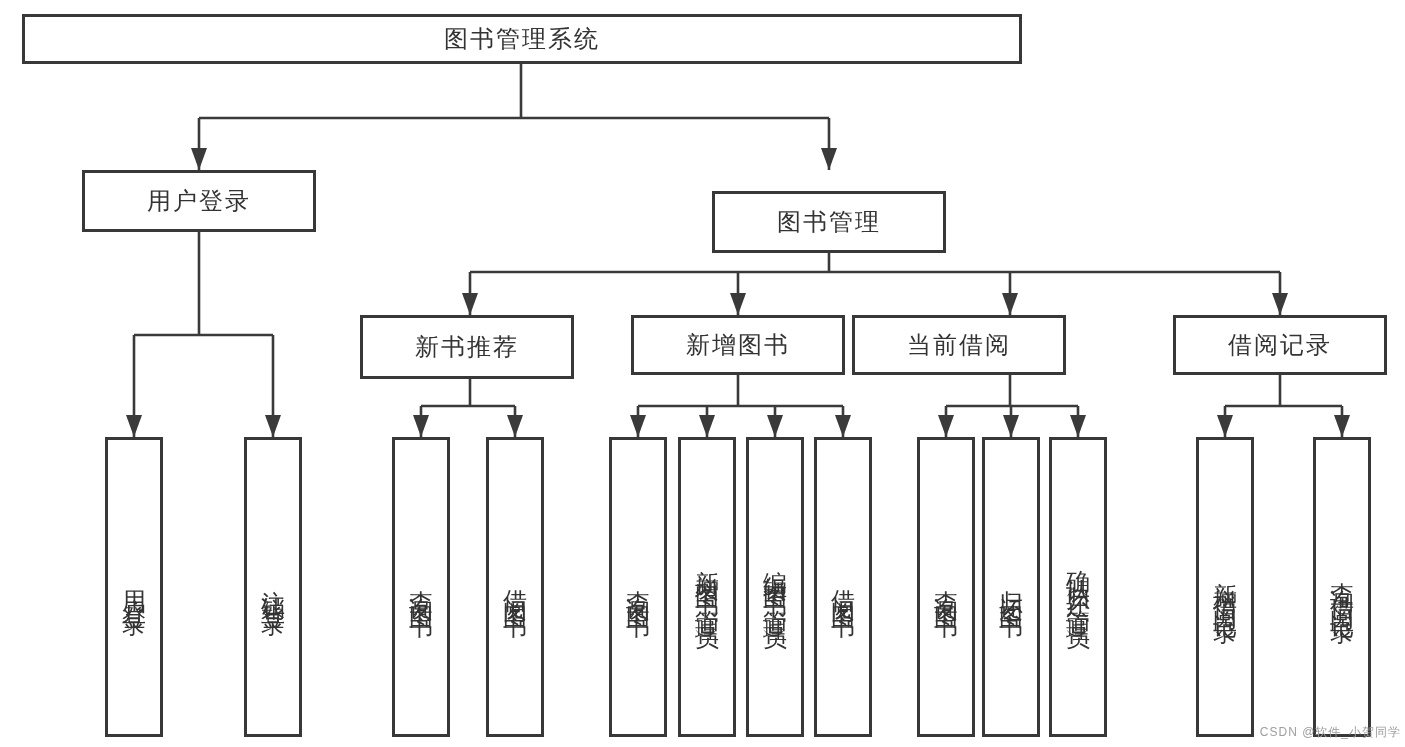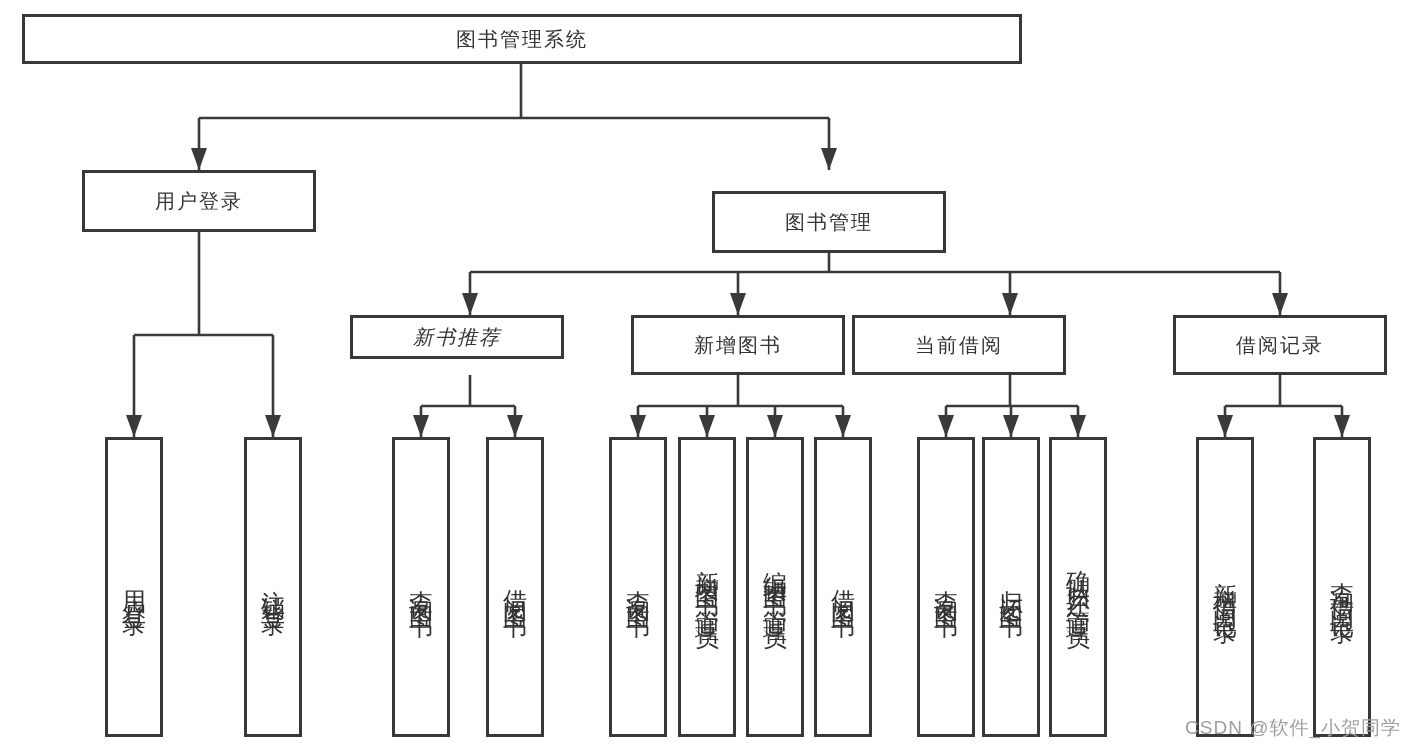--- a/index.html
+++ b/index.html
@@ -22,37 +22,37 @@
   .box {
     position:absolute;
     background:#ffffff;
     border:3px solid #383838;
     display:flex;
     align-items:center;
     justify-content:center;
     z-index:2;
   }
   .h {
-    font-size:20px;
+    font-size:24px;
     letter-spacing:2px;
     white-space:nowrap;
   }
   .v {
     writing-mode:vertical-rl;
     text-orientation:mixed;
     font-size:24px;
     letter-spacing:8px;
     line-height:1;
     text-align:center;
   }
   .watermark {
     position:absolute;
     right:4px;
     bottom:6px;
-    font-size:19px;
+    font-size:12px;
     letter-spacing:1px;
     color:#9e9e9e;
     z-index:5;
     white-space:nowrap;
   }
 </style>
 </head>
 <body>
 
 <div class="stage">
@@ -95,21 +95,21 @@
       <polygon points="1217,415 1233,415 1225,437"></polygon>
       <polygon points="1334,415 1350,415 1342,437"></polygon>
     </g>
   </svg>
 
   <div class="box h" style="left:22px; top:14px; width:1000px; height:50px;">图书管理系统</div>
 
   <div class="box h" style="left:82px; top:170px; width:234px; height:62px;">用户登录</div>
   <div class="box h" style="left:712px; top:170px; width:234px; height:62px;margin-top:21px;">图书管理</div>
 
-  <div class="box h" style="left:350px; top:315px; width:214px; height:44px;font-style:italic;">新书推荐</div>
+  <div class="box h" style="left:360px; top:315px; width:214px; height:64px;">新书推荐</div>
   <div class="box h" style="left:631px; top:315px; width:214px; height:60px;">新增图书</div>
   <div class="box h" style="left:852px; top:315px; width:214px; height:60px;">当前借阅</div>
   <div class="box h" style="left:1173px; top:315px; width:214px; height:60px;">借阅记录</div>
 
   <div class="box v" style="left:105px; top:437px; width:58px; height:300px;">用户登录</div>
   <div class="box v" style="left:244px; top:437px; width:58px; height:300px;">注销登录</div>
 
   <div class="box v" style="left:392px; top:437px; width:58px; height:300px;">查询图书</div>
   <div class="box v" style="left:486px; top:437px; width:58px; height:300px;">借阅图书</div>
 

